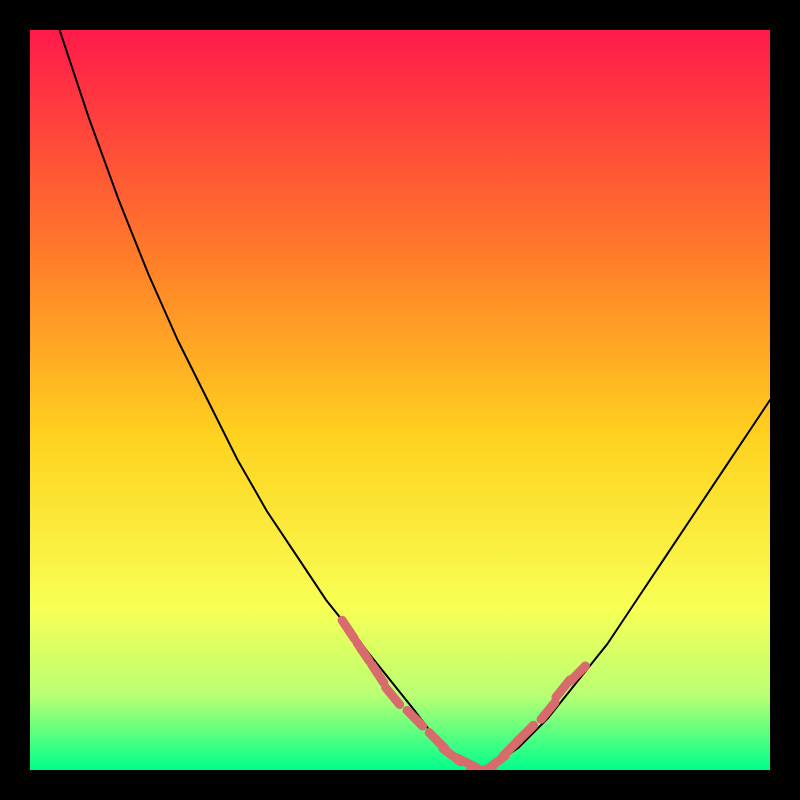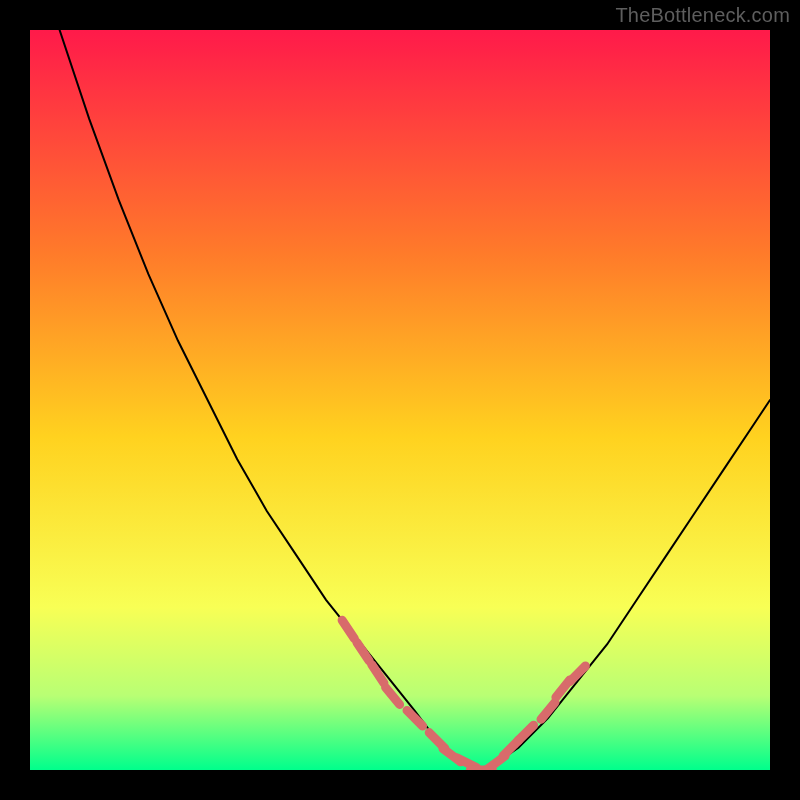--- a/index.html
+++ b/index.html
@@ -38,21 +38,20 @@
   }
   svg {
     display: block;
   }
 </style>
 </head>
 <body>
 
 <div class="frame">
 
-  <div class="watermark">TheBottleneck.com</div>
 
   <div class="plot-wrap">
     <svg id="chart-svg" width="740" height="740" viewBox="0 0 740 740">
       <defs>
         <linearGradient id="bg-grad" x1="0" y1="0" x2="0" y2="1">
           <stop id="g0" offset="0%" stop-color="#ff1a4a"></stop>
           <stop id="g1" offset="30%" stop-color="#ff7a2a"></stop>
           <stop id="g2" offset="55%" stop-color="#ffd21f"></stop>
           <stop id="g3" offset="78%" stop-color="#f8ff55"></stop>
           <stop id="g4" offset="90%" stop-color="#b8ff74"></stop>

